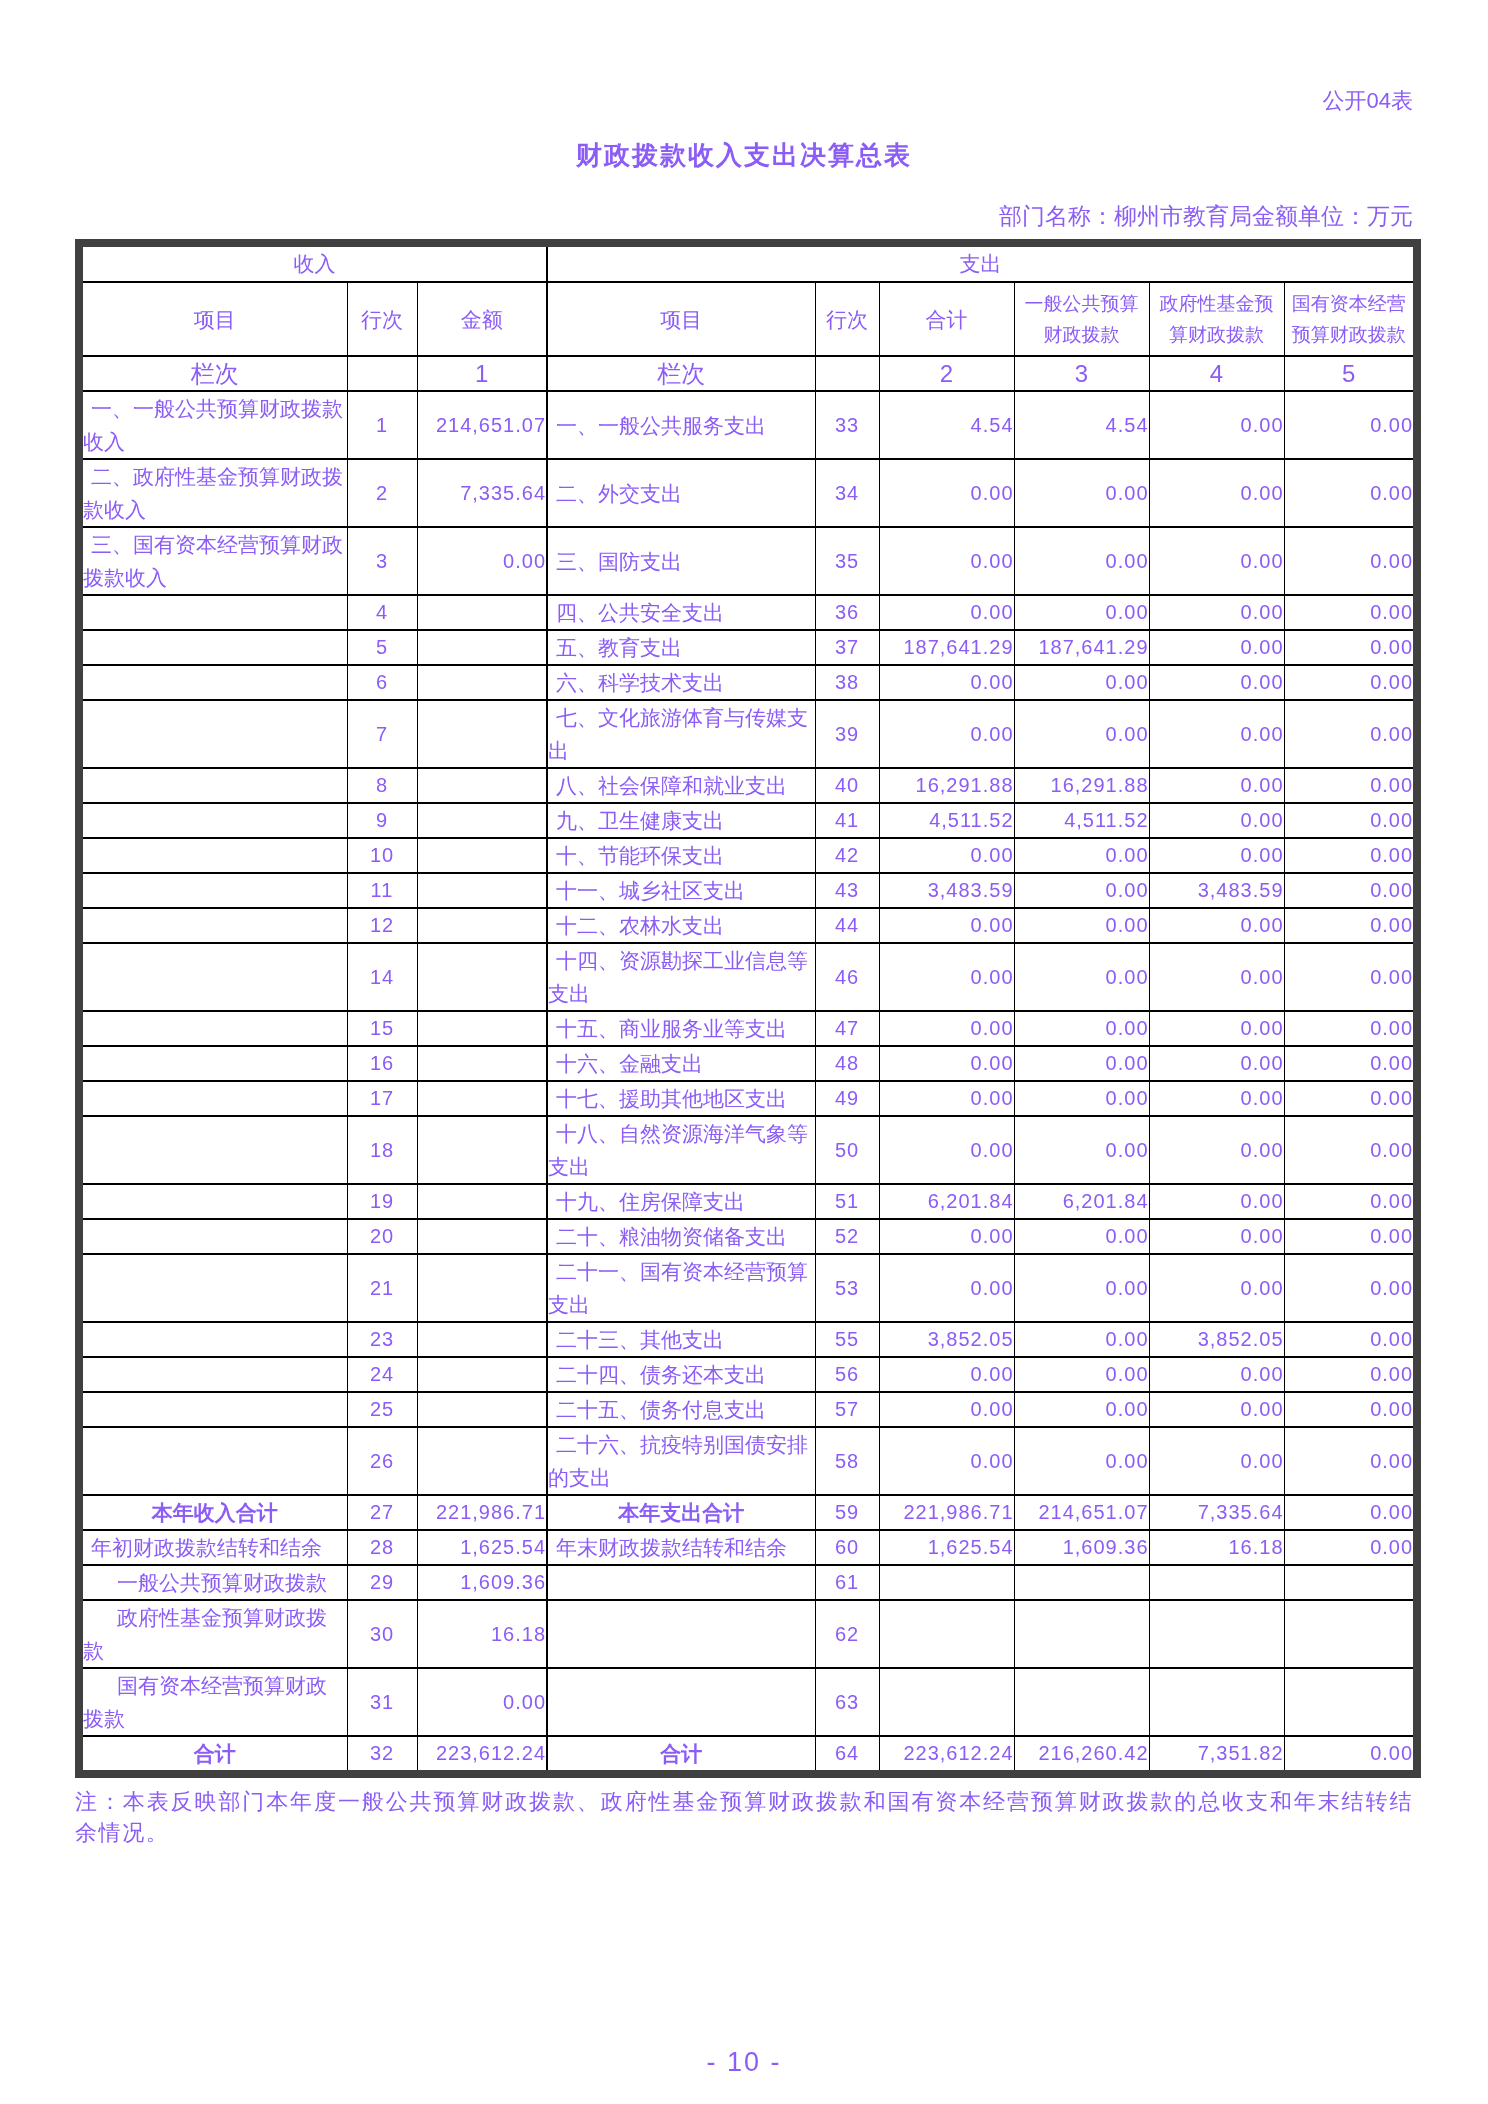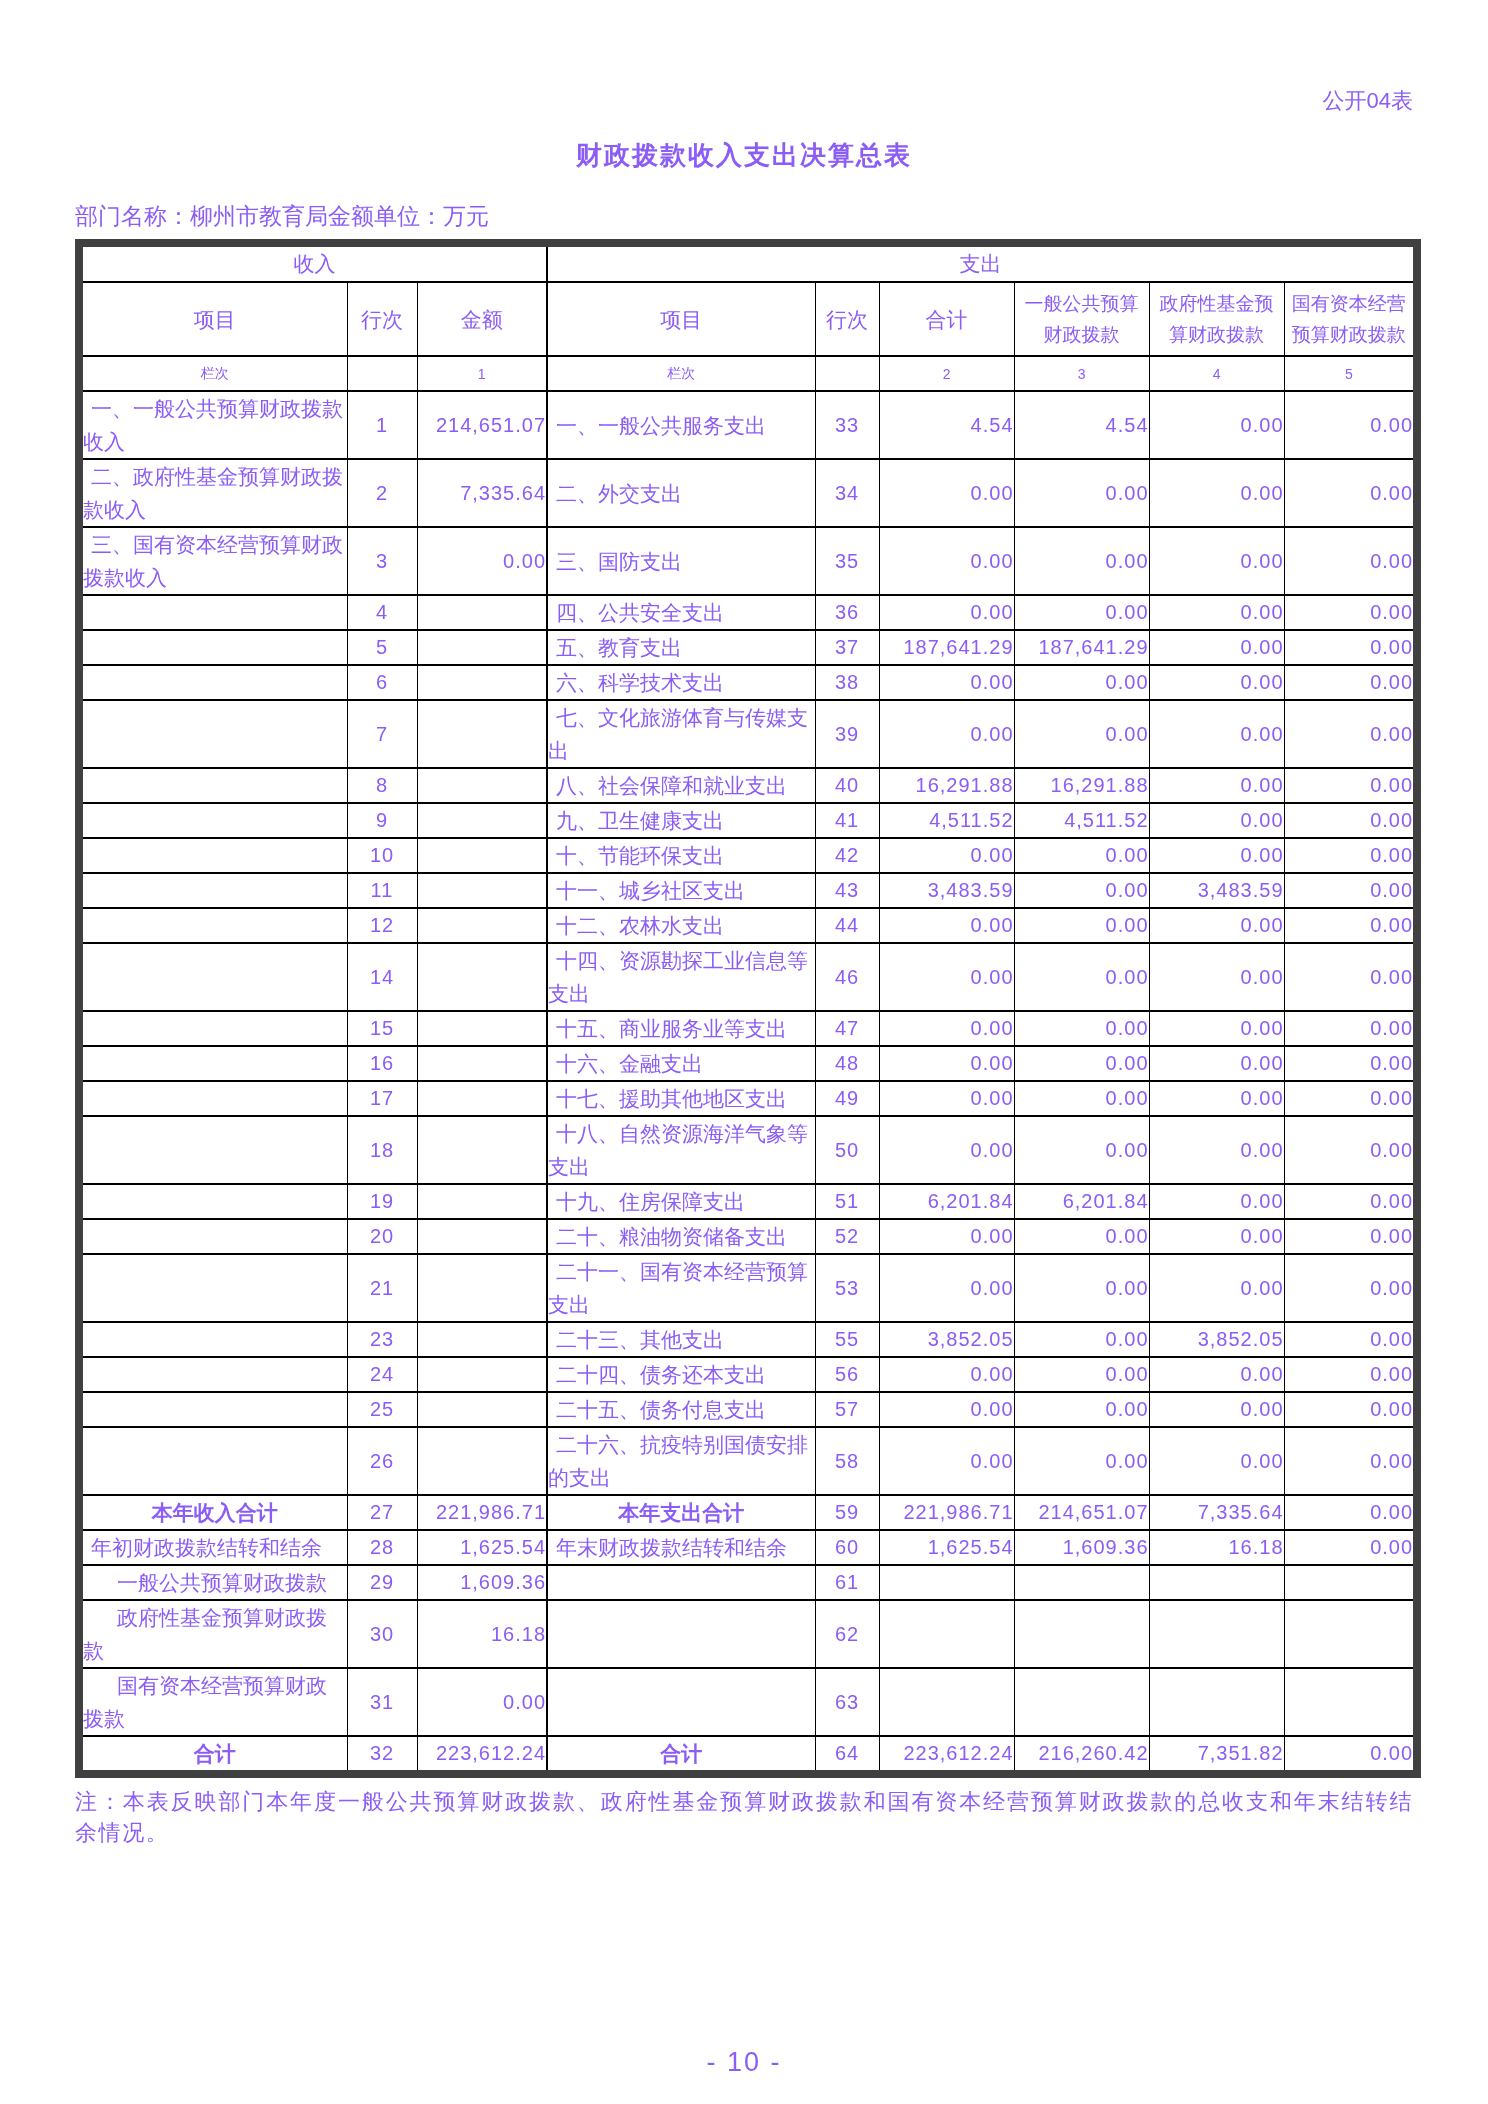--- a/index.html
+++ b/index.html
@@ -9,21 +9,21 @@
     margin:0 auto;
     background:#ffffff;
     color:#8b5cf6;
     font-family:"Liberation Sans","DejaVu Sans",sans-serif;
     overflow:hidden;
   }
   .content { padding:86px 75px 0 75px; }
 
   .form-code { text-align:right; font-size:22px; line-height:30px; }
   .doc-title { text-align:center; font-size:26px; font-weight:bold; letter-spacing:2px; margin-top:22px; }
-  .meta { display:flex; justify-content:flex-start; align-items:flex-end; font-size:23px; margin-top:28px; margin-bottom:7px; }
+  .meta { display:flex; justify-content:flex-end; align-items:flex-end; font-size:23px; margin-top:28px; margin-bottom:7px; }
 
   table.fin {
     border-collapse:collapse;
     width:1338px;
     table-layout:fixed;
     border:8px solid #404040;
   }
   table.fin td, table.fin th {
     border:1px solid #000;
     border-top-width:2px;
@@ -31,21 +31,21 @@
     vertical-align:middle;
     overflow:hidden;
     padding:0;
   }
   table.fin th { font-weight:normal; }
   .divL { border-left-width:2px !important; }
 
   tr.sec th { height:34px; font-size:21px; text-align:center; }
   tr.colhead th { height:72px; font-size:21px; text-align:center; line-height:31px; }
   tr.colhead th.small { font-size:19px; padding:0 2px; }
-  tr.lane td { height:33px; font-size:14px; text-align:center; }
+  tr.lane td { height:33px; font-size:24px; text-align:center; }
 
   td.item {
     font-size:21px;
     text-align:left;
     padding:1px 4px;
     text-indent:8px;
     line-height:33px;
     height:33px;
   }
   td.rowno { font-size:20px; text-align:center; letter-spacing:1px; height:33px; }

